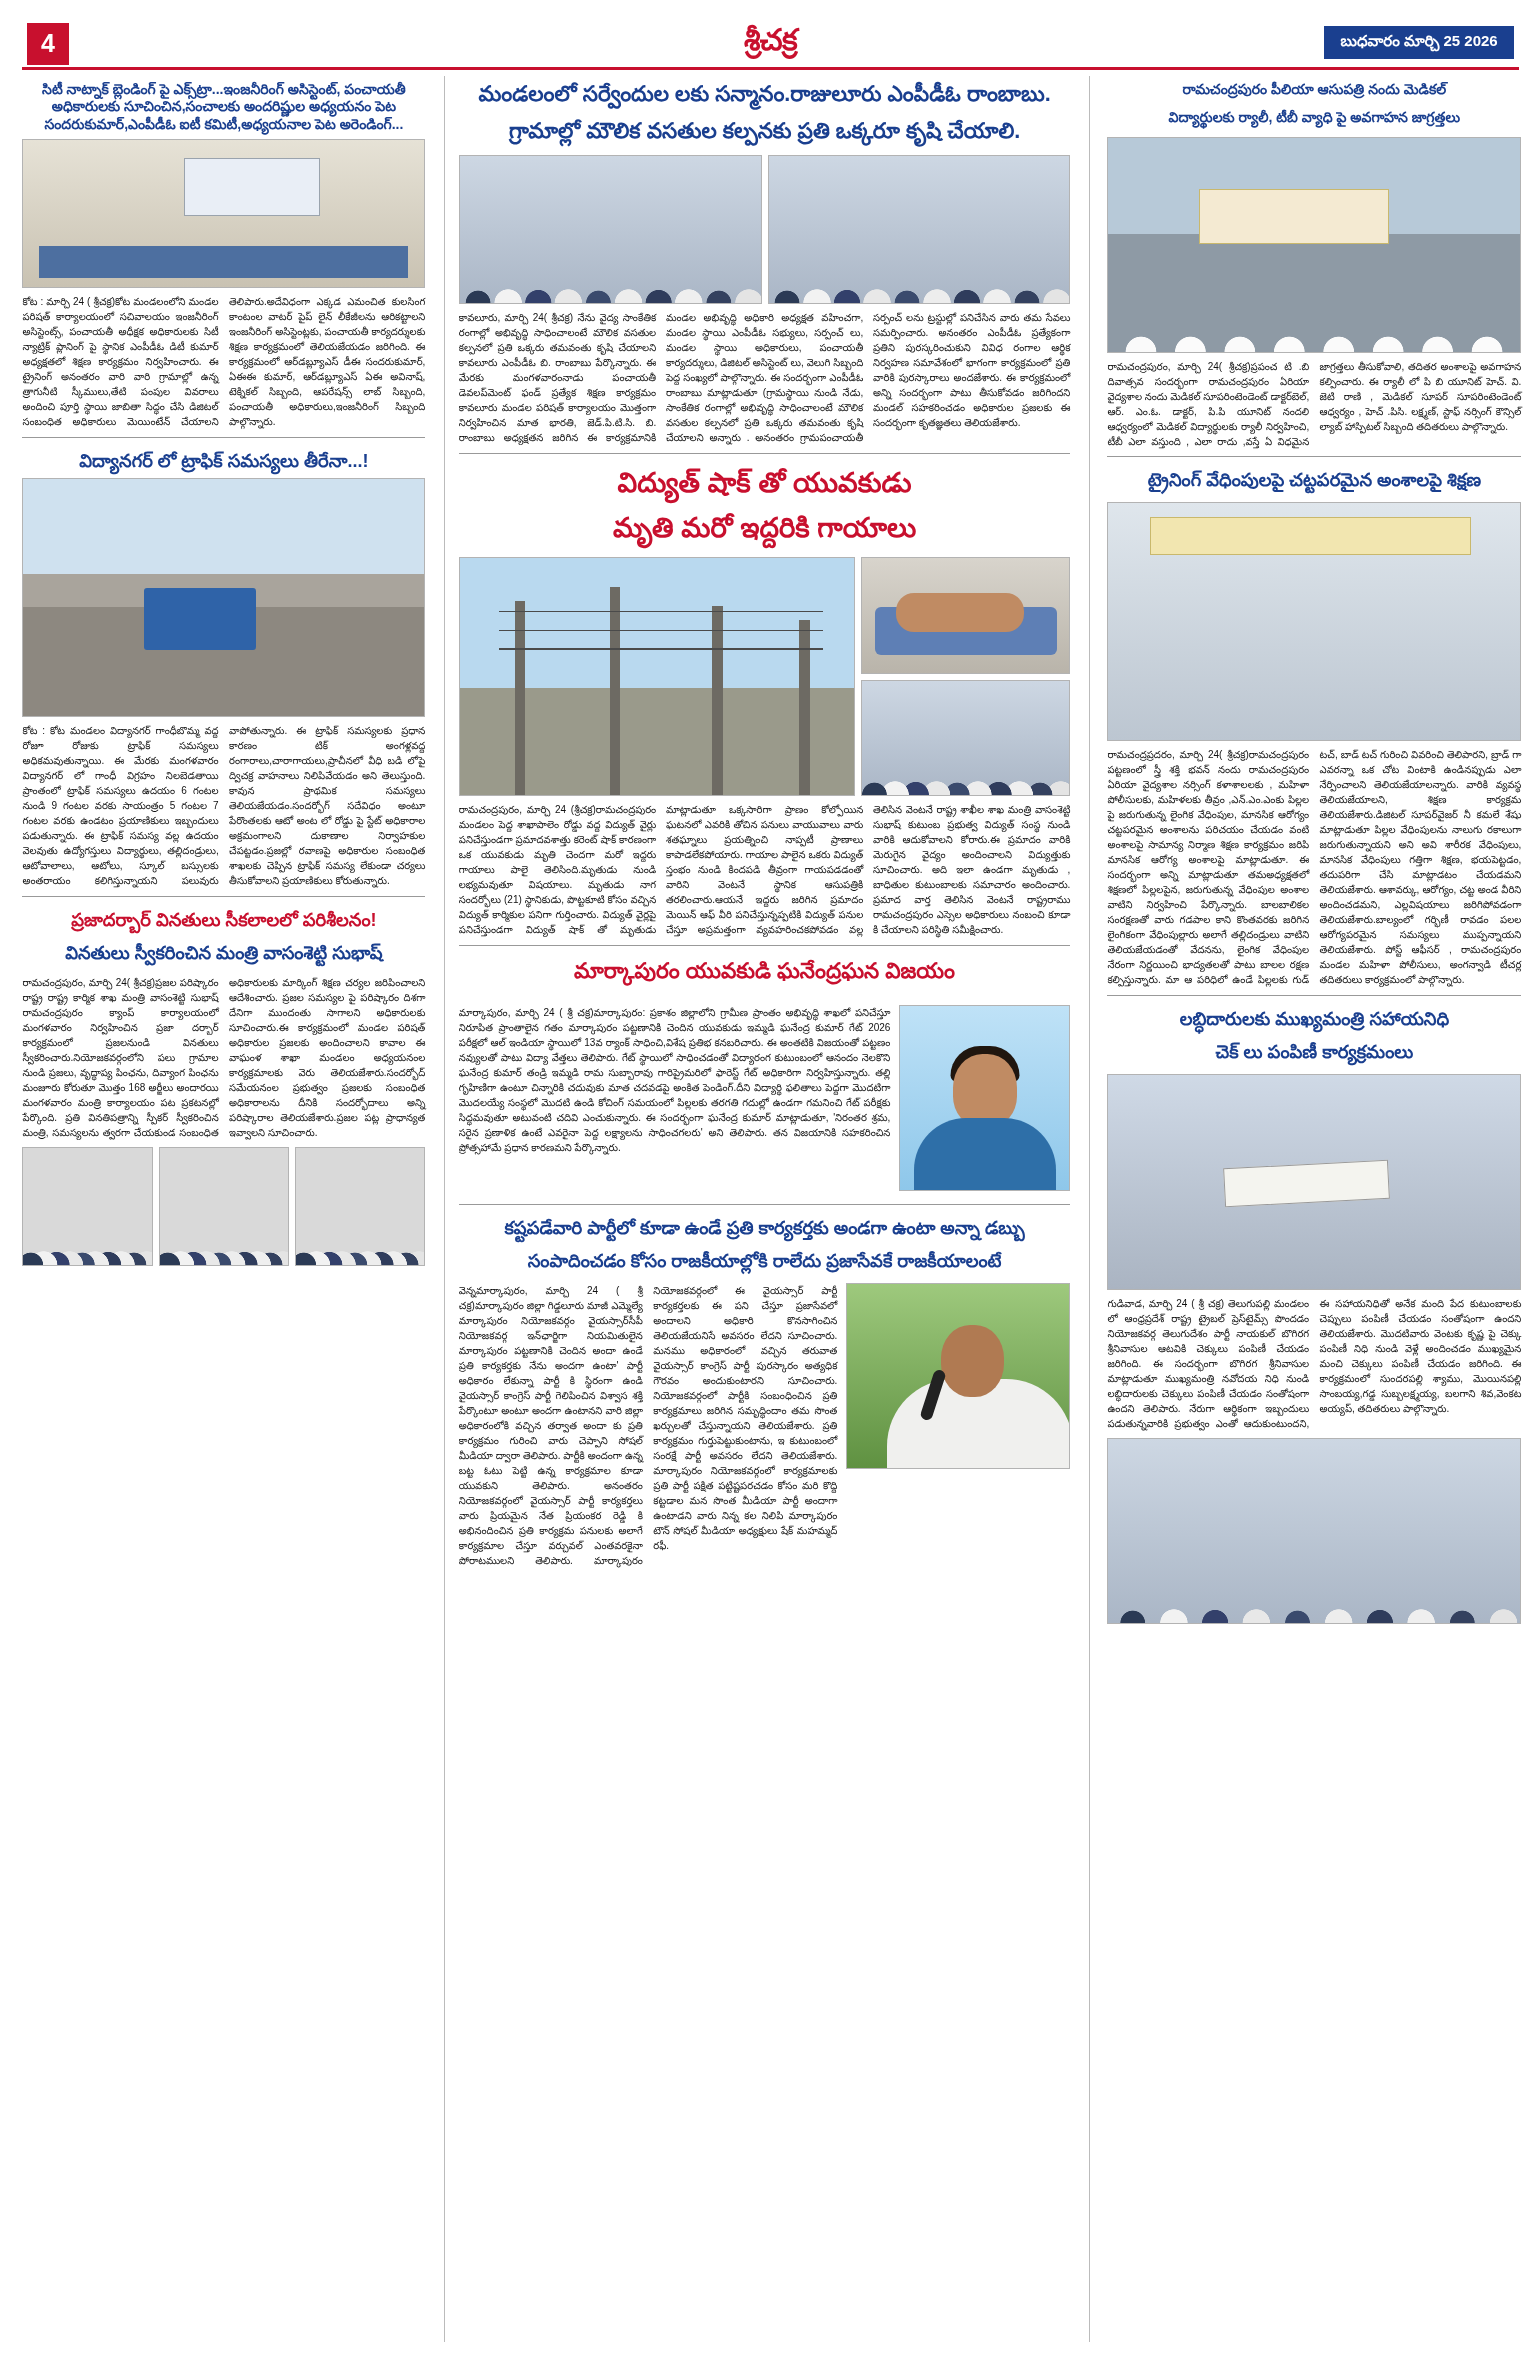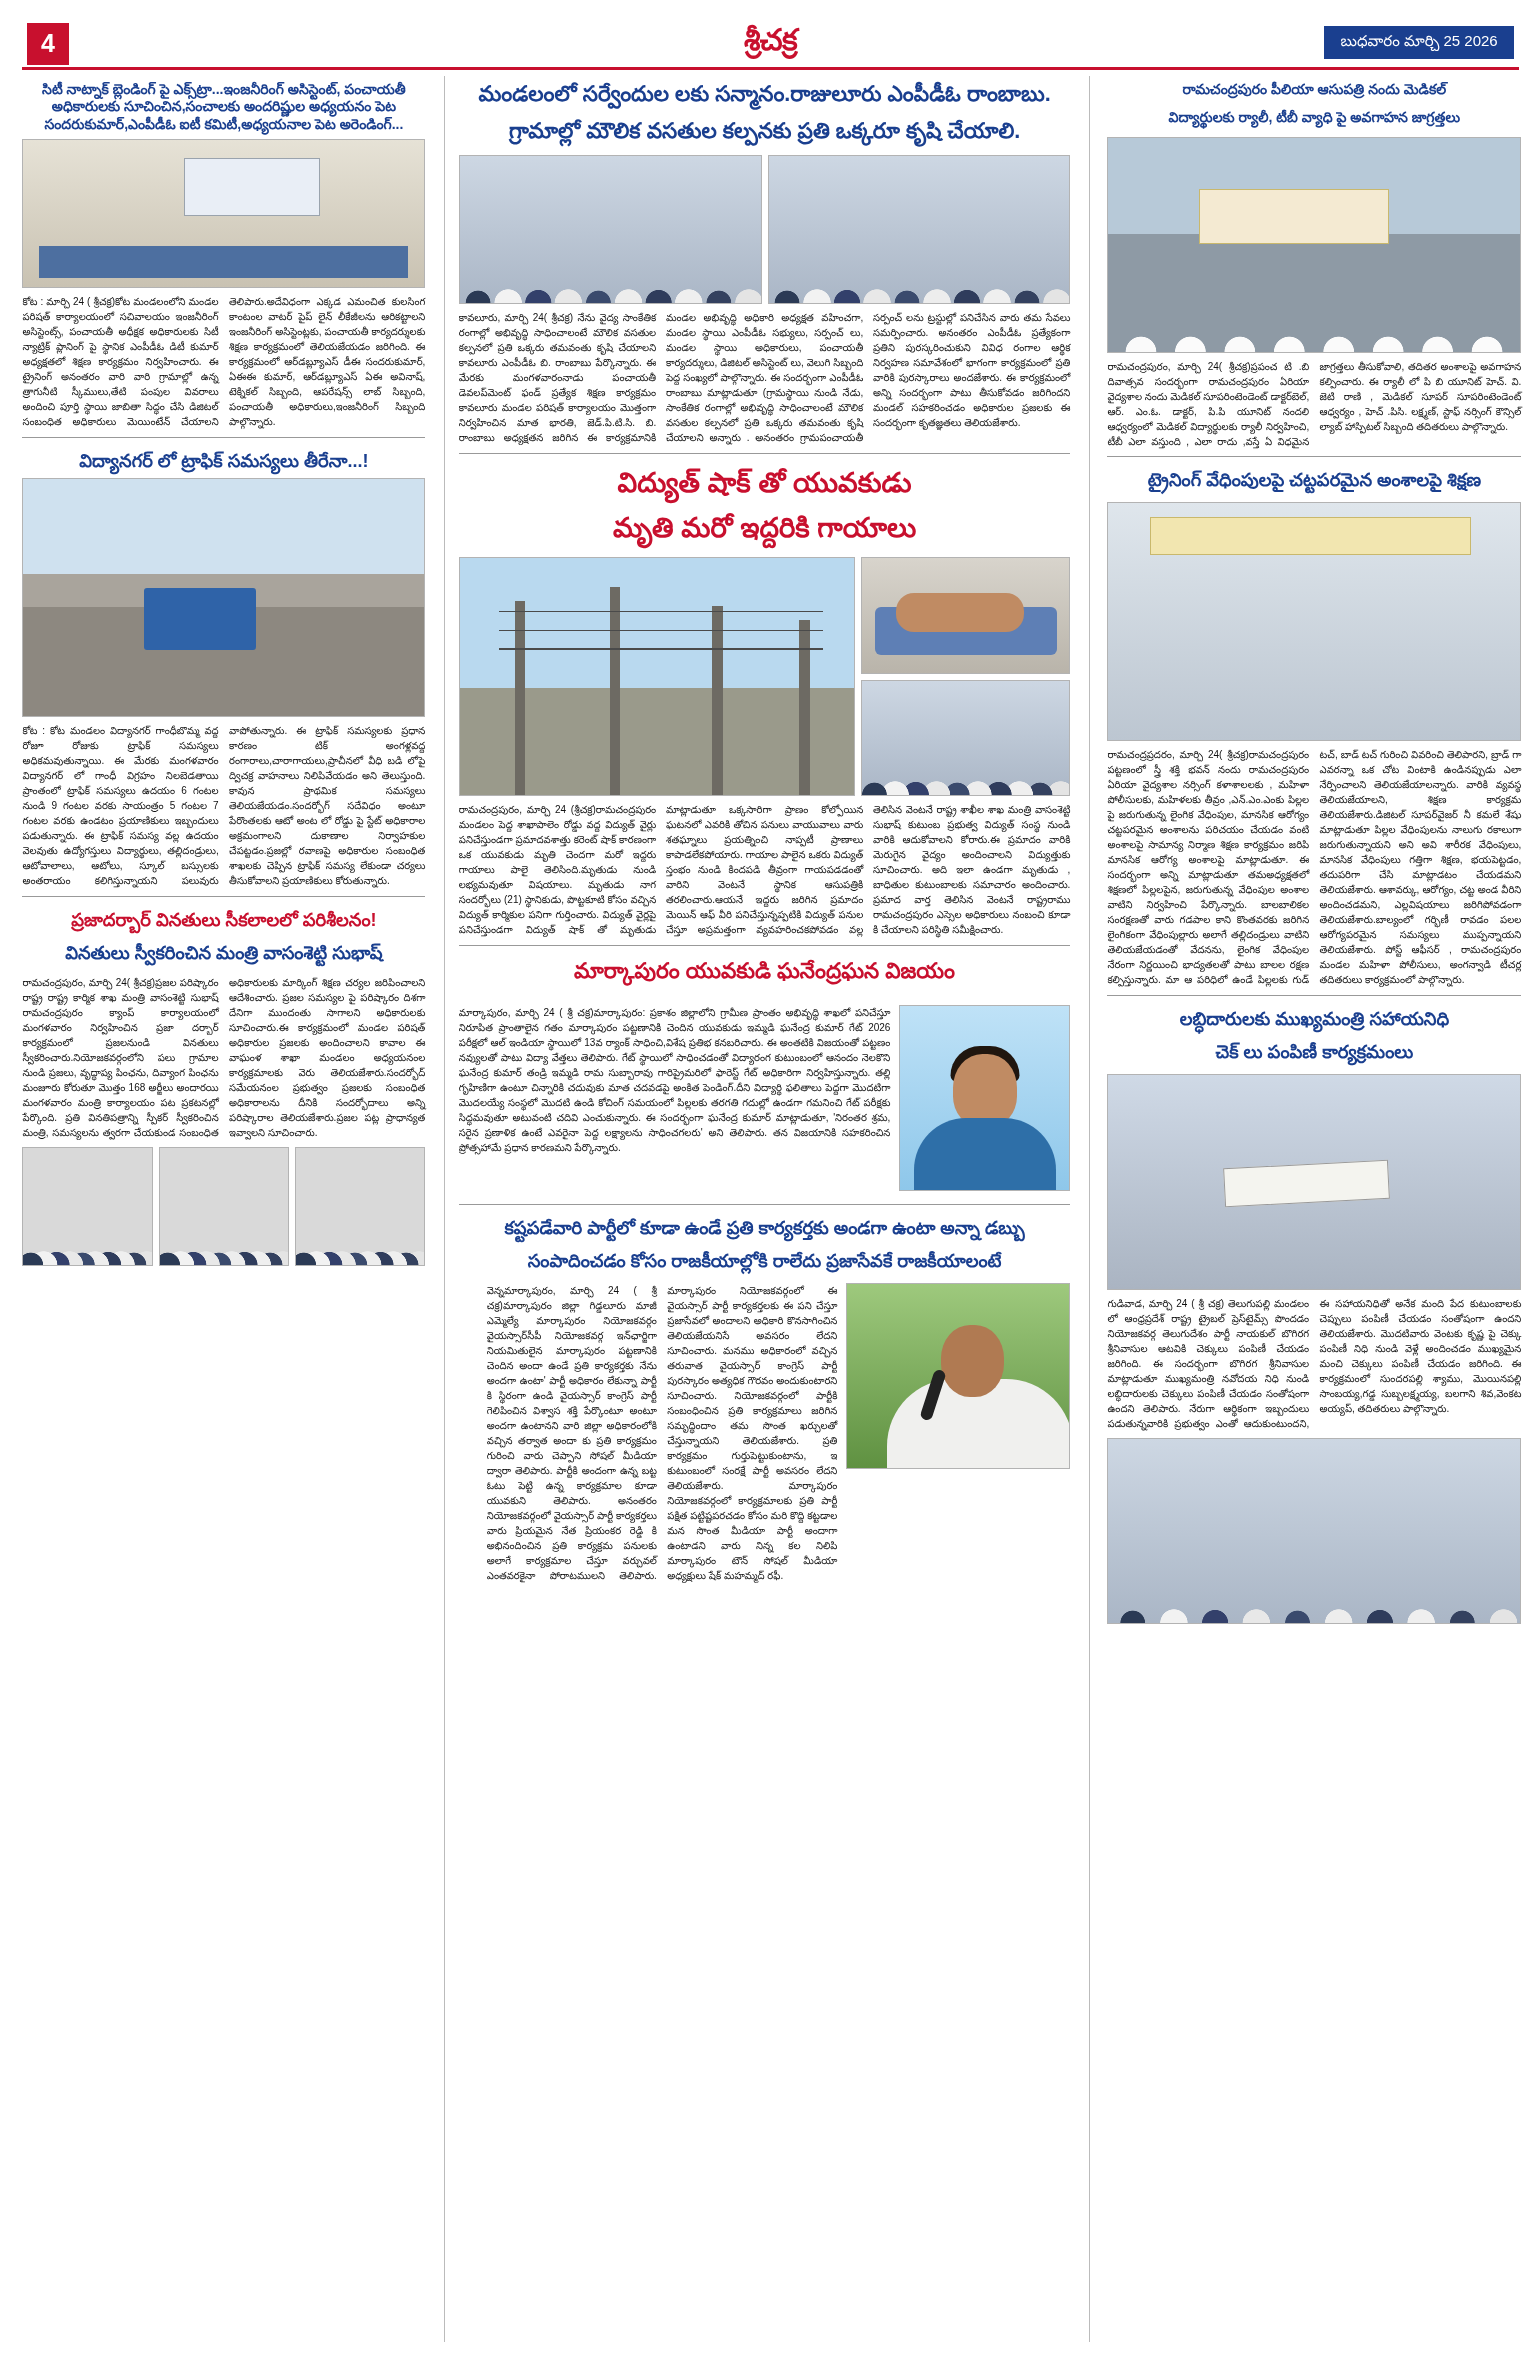--- a/index.html
+++ b/index.html
@@ -34,21 +34,21 @@
     font-size: 25px; font-weight: bold;
   }
   .masthead-logo {
     position: absolute; left: 50%; top: 1.5px; transform: translateX(-50%);
     font-size: 30px; font-weight: bold; color: #c8102e;
     letter-spacing: -0.7px;
   }
   .masthead-date {
     position: absolute; right: 4.5px; top: 4.5px;
     background: #1a3f8f; color: #fff;
-    font-size: 15px; font-weight: normal;
+    font-size: 15px; font-weight: bold;
     padding: 6px 16.4px;
   }
 
   
   .cols {
     display: grid;
     grid-template-columns: 403px 626px 432px;
     gap: 19px;
     height: 2266px;
   }
@@ -353,21 +353,21 @@
         </div>
         <div class="body-text">మార్కాపురం, మార్చి 24 ( శ్రీ చక్ర)మార్కాపురం: ప్రకాశం జిల్లాలోని గ్రామీణ ప్రాంతం అభివృద్ధి శాఖలో పనిచేస్తూ నిరూపిత ప్రాంతాలైన గతం మార్కాపురం పట్టణానికి చెందిన యువకుడు ఇమ్మడి ఘనేంద్ర కుమార్ గేట్ 2026 పరీక్షలో ఆల్ ఇండియా స్థాయిలో 13వ ర్యాంక్ సాధించి,విశేష ప్రతిభ కనబరిచారు. ఈ అంతటికి విజయంతో పట్టణం నవ్యులతో పాటు విద్యా వేత్తలు తెలిపారు. గేట్ స్థాయిలో సాధించడంతో విద్యారంగ కుటుంబంలో ఆనందం నెలకొని ఘనేంద్ర కుమార్ తండ్రి ఇమ్మడి రామ సుబ్బారావు గారిప్రైమరిలో ఫారెస్ట్ గేట్ అధికారిగా నిర్వహిస్తున్నారు. తల్లి గృహిణిగా ఉంటూ చిన్నారికి చదువుకు మాత చదవడపై అంకిత పెండింగ్.దీని విద్యార్థి ఫలితాలు పెద్దగా మొదటిగా మొదలయ్యే సంస్థలో మొదటి ఉండి కోచింగ్ సమయంలో పిల్లలకు తరగతి గదుల్లో ఉండగా గమనించి గేట్ పరీక్షకు సిద్ధమవుతూ అటువంటి చదివి ఎంచుకున్నారు. ఈ సందర్భంగా ఘనేంద్ర కుమార్ మాట్లాడుతూ, 'నిరంతర శ్రమ, సరైన ప్రణాళిక ఉంటే ఎవరైనా పెద్ద లక్ష్యాలను సాధించగలరు' అని తెలిపారు. తన విజయానికి సహకరించిన ప్రోత్సహామే ప్రధాన కారణమని పేర్కొన్నారు.</div>
       </div>
       <div class="no-float"></div>
 
       <div class="divider"></div>
 
       <div class="headline blue hl-md">కష్టపడేవారి పార్టీలో కూడా ఉండే ప్రతి కార్యకర్తకు అండగా ఉంటా అన్నా డబ్బు</div>
       <div class="headline blue hl-md">సంపాదించడం కోసం రాజకీయాల్లోకి రాలేదు ప్రజాసేవకే రాజకీయాలంటే</div>
 
-      <div style="display:grid; grid-template-columns: 1fr 224px; gap:9px; margin-top:4.5px;margin-left:28px;">
+      <div style="display:grid; grid-template-columns: 1fr 224px; gap:9px; margin-top:4.5px;">
         <div class="body-text two-col-text">వెన్నమార్కాపురం, మార్చి 24 ( శ్రీ చక్ర)మార్కాపురం జిల్లా గిడ్డలూరు మాజీ ఎమ్మెల్యే మార్కాపురం నియోజకవర్గం వైయస్సార్‌సీపీ నియోజకవర్గ ఇన్‌ఛార్జిగా నియమితులైన మార్కాపురం పట్టణానికి చెందిన అందా ఉండే ప్రతి కార్యకర్తకు నేను అందగా ఉంటా' పార్టీ అధికారం లేకున్నా పార్టీ కి స్థిరంగా ఉండి వైయస్సార్ కాంగ్రెస్ పార్టీ గెలిపించిన విశ్వాస శక్తి పేర్కొంటూ అంటూ అందగా ఉంటానని వారి జిల్లా అధికారంలోకి వచ్చిన తర్వాత అందా కు ప్రతి కార్యక్రమం గురించి వారు చెప్పాని సోషల్ మీడియా ద్వారా తెలిపారు. పార్టీకి అందంగా ఉన్న బట్ట ఓటు పెట్టి ఉన్న కార్యక్రమాల కూడా యువకుని తెలిపారు. అనంతరం నియోజకవర్గంలో వైయస్సార్ పార్టీ కార్యకర్తలు వారు ప్రియమైన నేత ప్రియంకర రెడ్డి కి అభినందించిన ప్రతి కార్యక్రమ పనులకు అలాగే కార్యక్రమాల చేస్తూ వర్చువల్ ఎంతవరకైనా పోరాటములని తెలిపారు. మార్కాపురం నియోజకవర్గంలో ఈ వైయస్సార్ పార్టీ కార్యకర్తలకు ఈ పని చేస్తూ ప్రజాసేవలో అందాలని అధికారి కొనసాగించిన తెలియజేయనిసే అవసరం లేదని సూచించారు. మనము అధికారంలో వచ్చిన తరువాత వైయస్సార్ కాంగ్రెస్ పార్టీ పురస్కారం అత్యధిక గౌరవం అందుకుంటారని సూచించారు. నియోజకవర్గంలో పార్టీకి సంబంధించిన ప్రతి కార్యక్రమాలు జరిగిన సమృద్ధిందాం తమ సొంత ఖర్చులతో చేస్తున్నాయని తెలియజేశారు. ప్రతి కార్యక్రమం గుర్తుపెట్టుకుంటాను, ఇ కుటుంబంలో సంరక్షే పార్టీ అవసరం లేదని తెలియజేశారు. మార్కాపురం నియోజకవర్గంలో కార్యక్రమాలకు ప్రతి పార్టీ పక్షిత పట్టిష్టపరచడం కోసం మరి కొద్ది కట్టడాల మన సొంత మీడియా పార్టీ అందాగా ఉంటాడని వారు నిన్న కల నిలిపి మార్కాపురం టౌన్ సోషల్ మీడియా అధ్యక్షులు షేక్ మహమ్మద్ రఫీ.</div>
         <div class="speaker-photo">
           <div class="s-body"></div>
           <div class="s-head"></div>
           <div class="s-mic"></div>
         </div>
       </div>
 
     </div>
 

